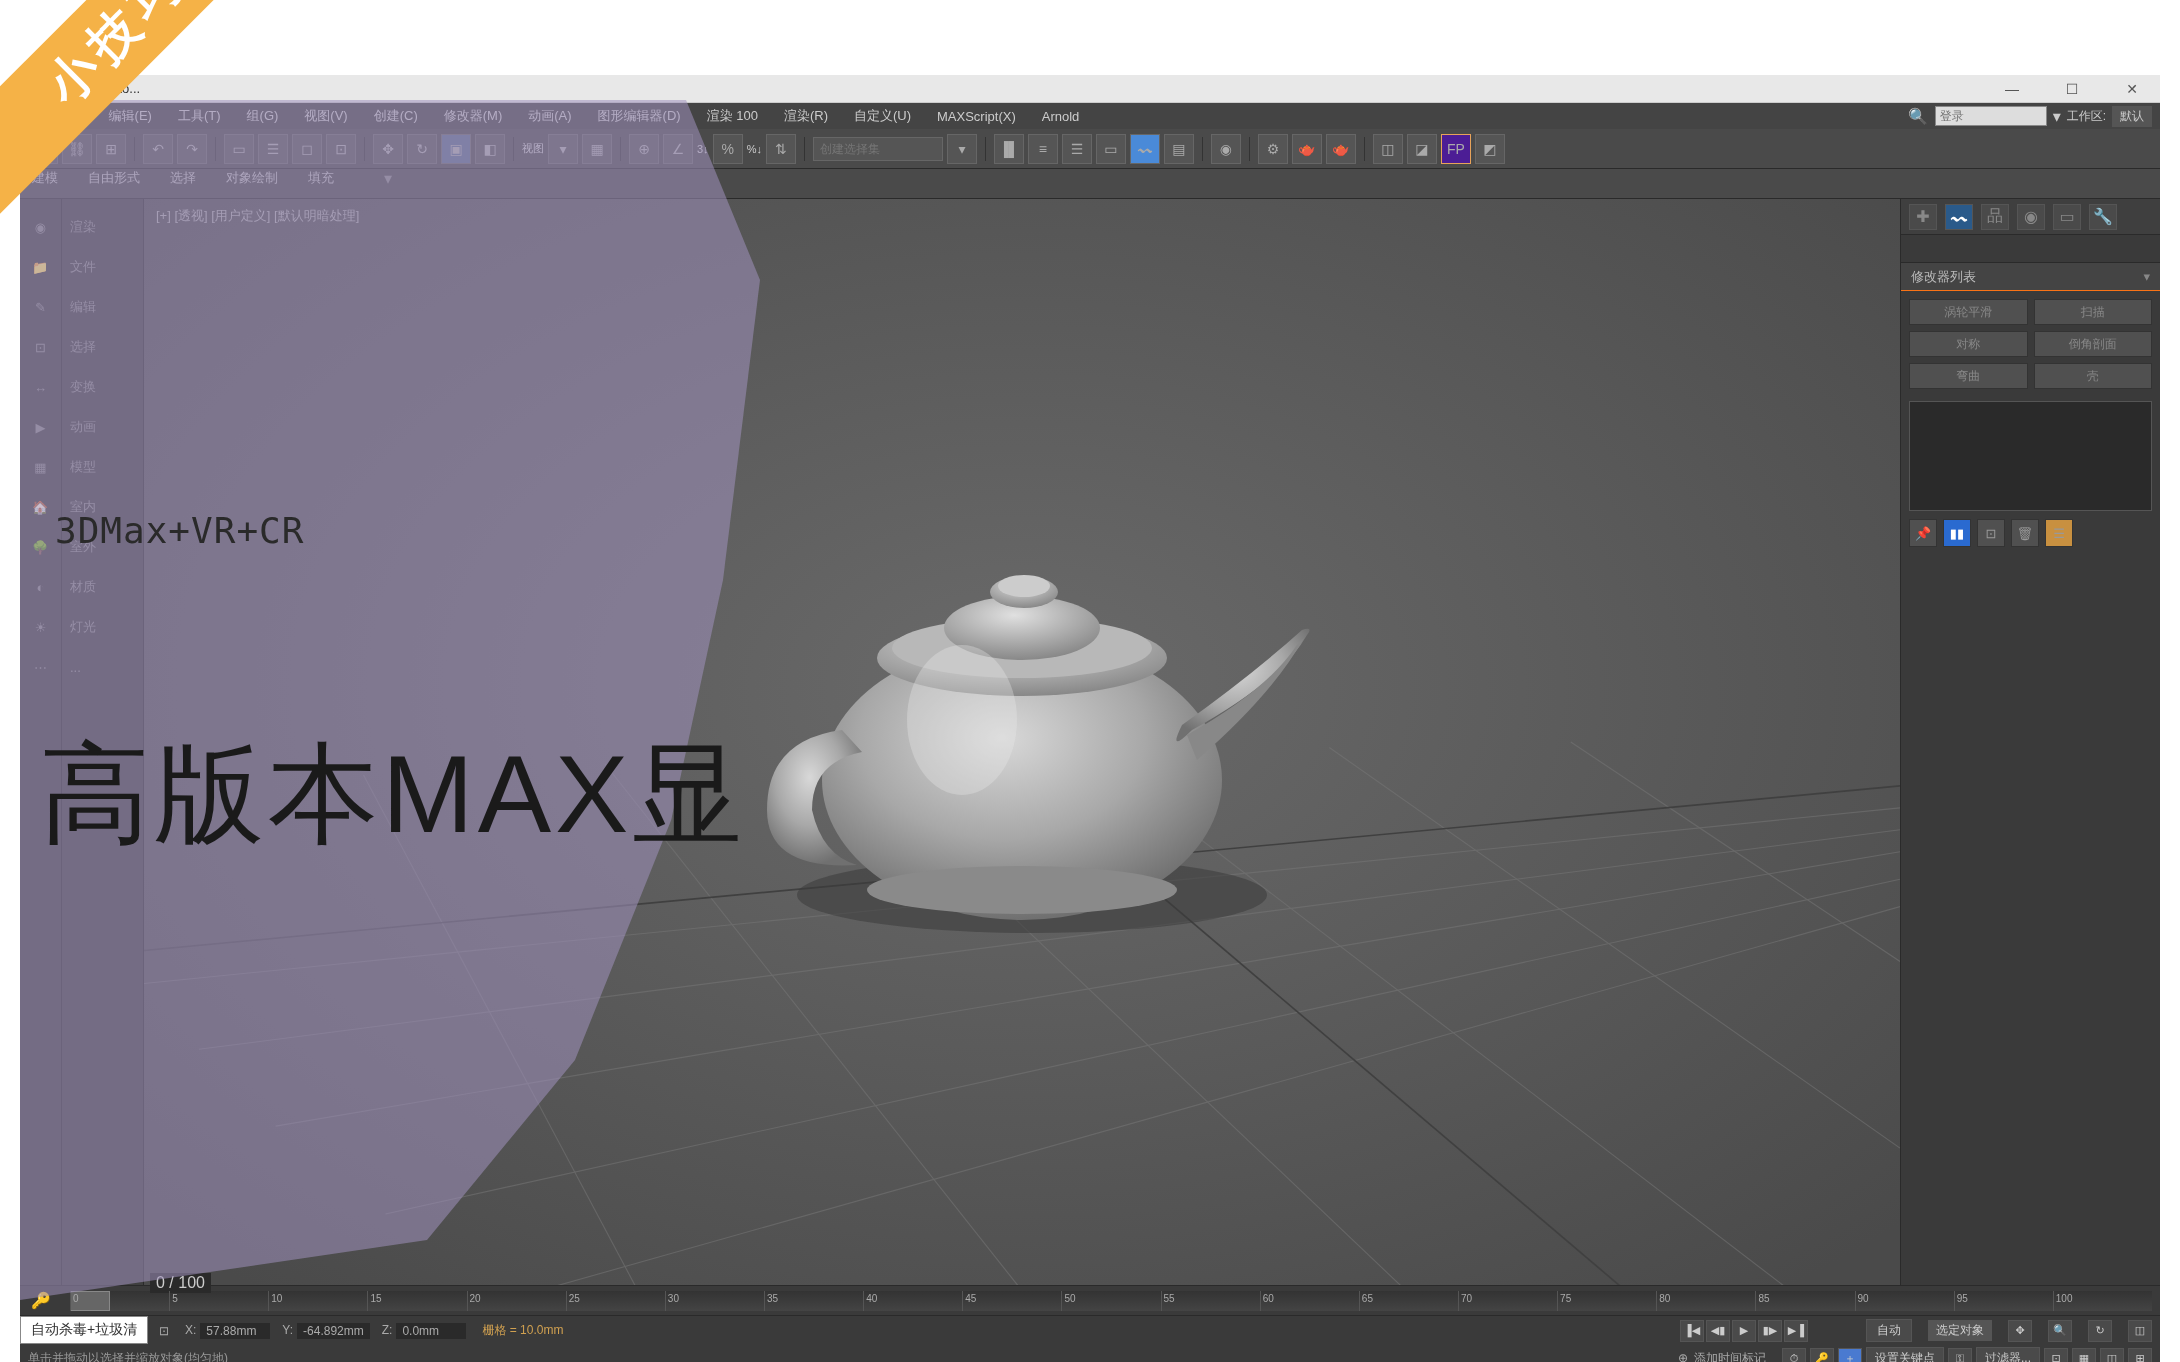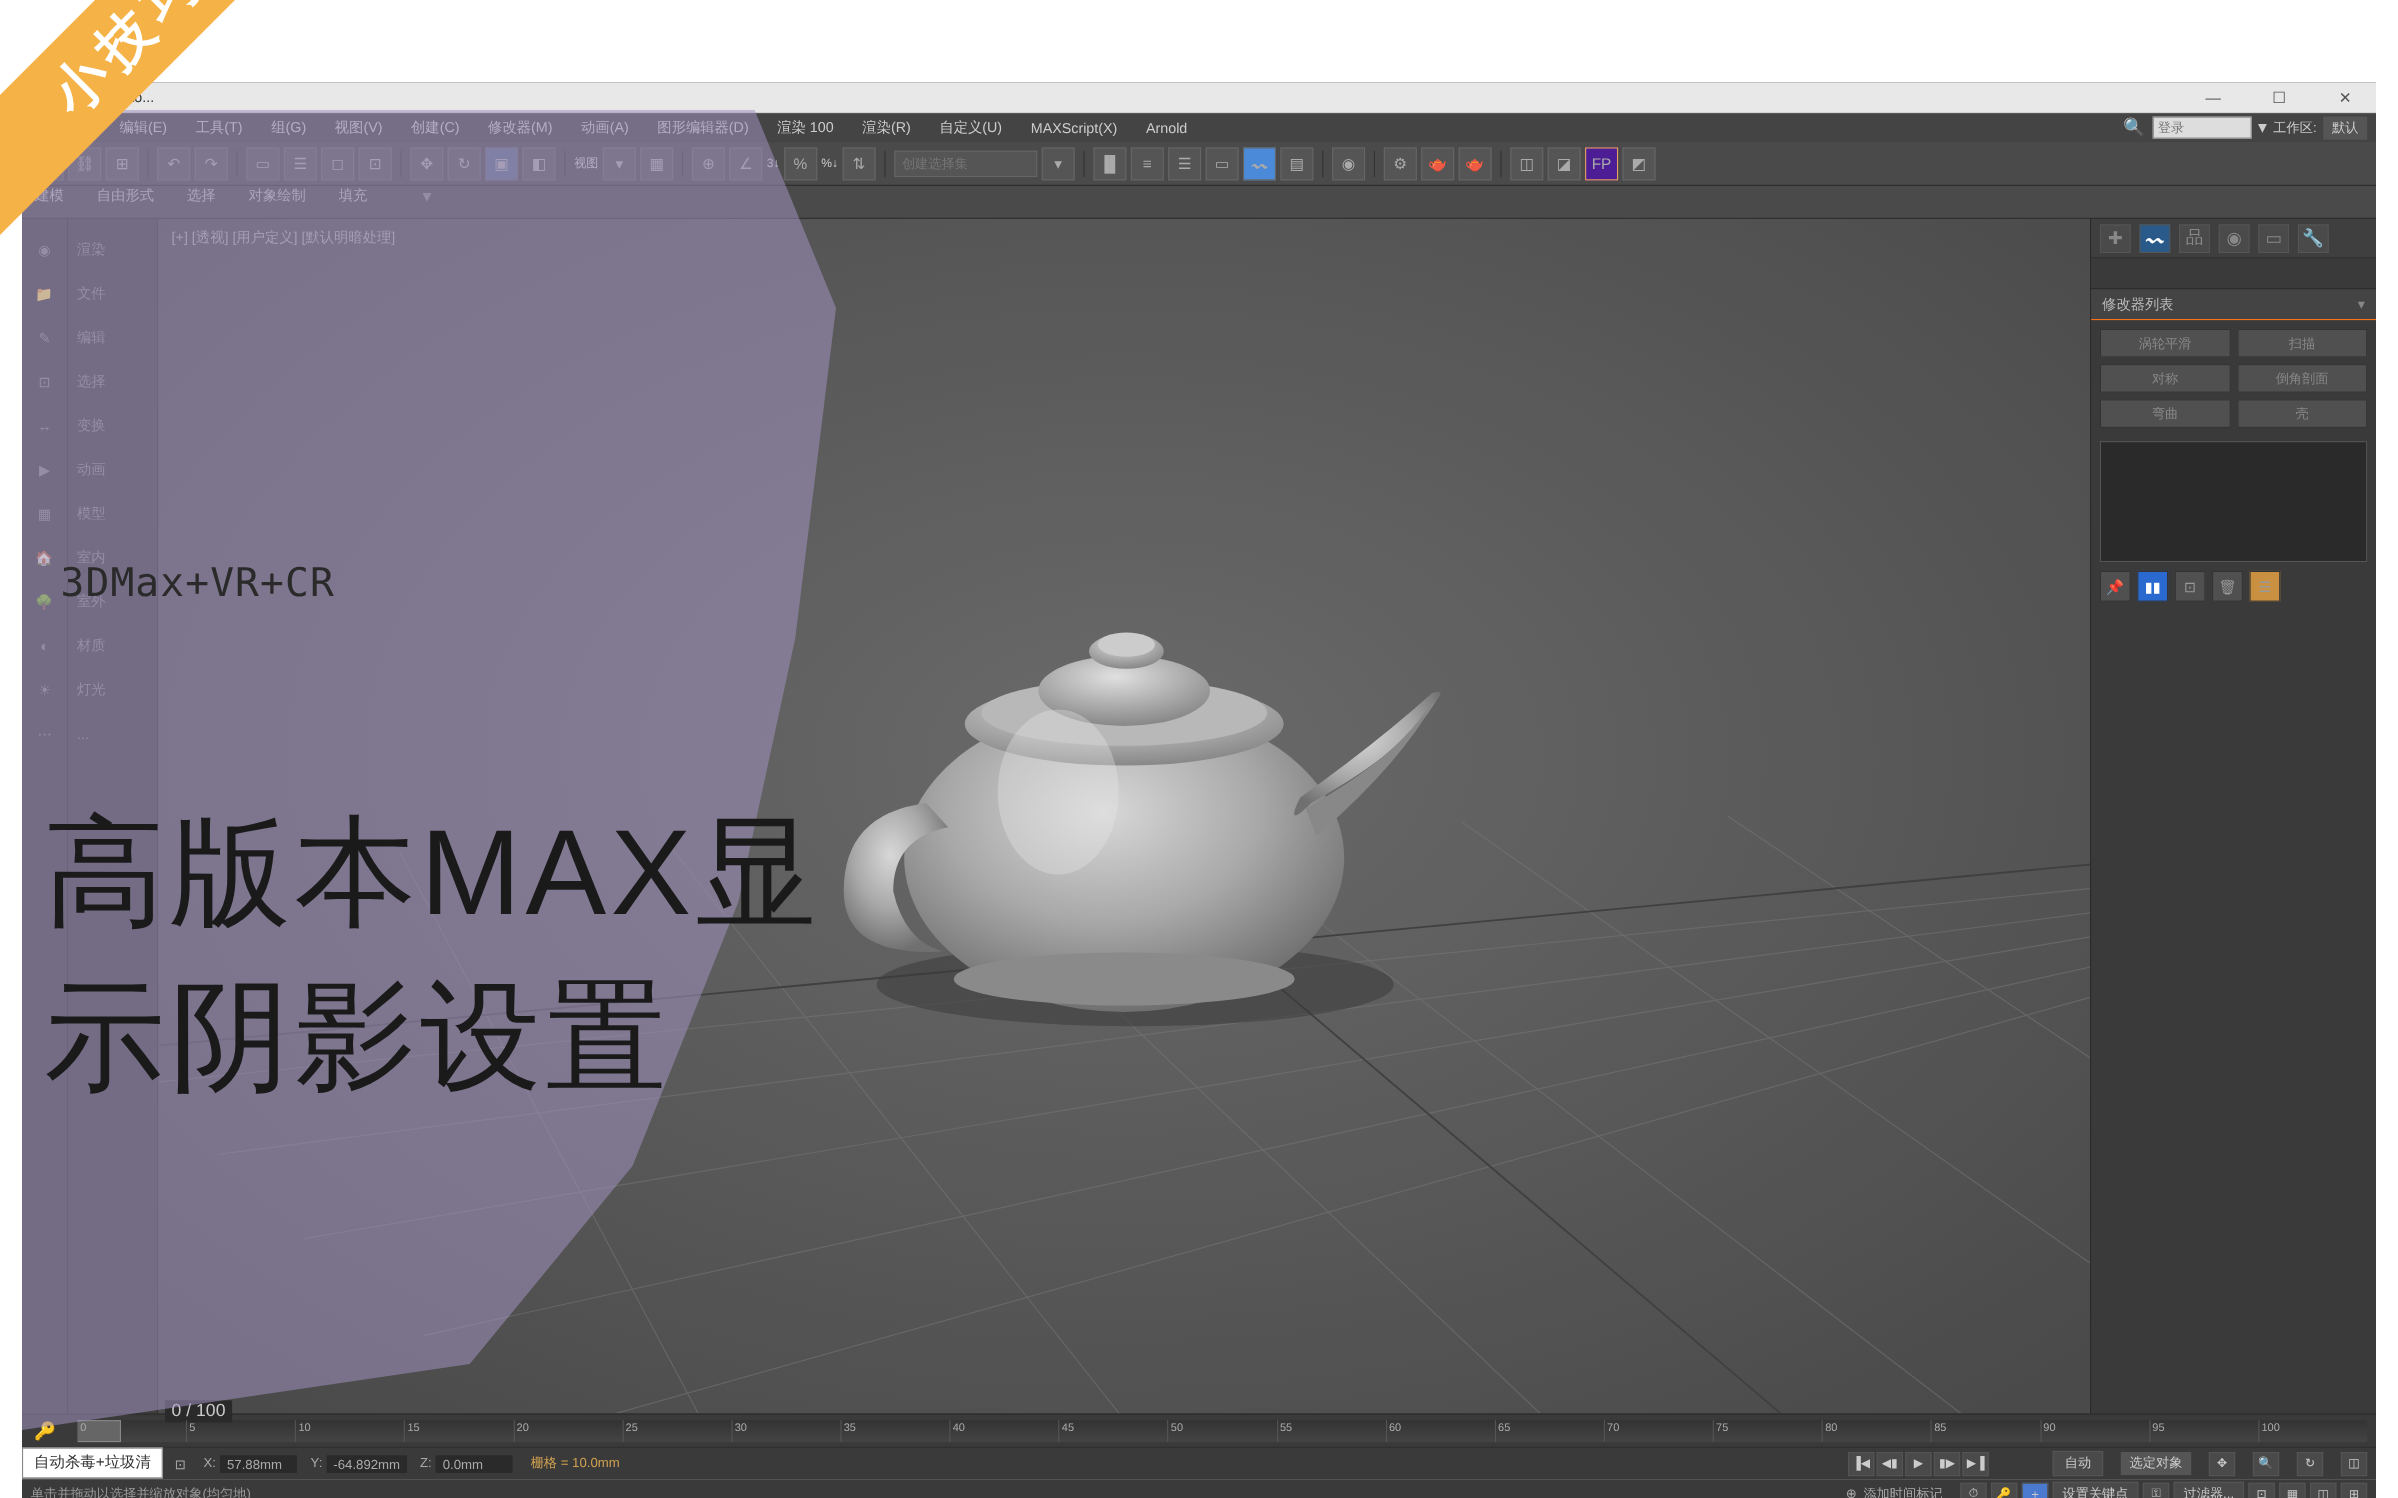--- a/index.html
+++ b/index.html
@@ -15,21 +15,21 @@
 .titlebar { height: 28px; background: #e8e8e8; display: flex; align-items: center; padding: 0 8px; border-bottom: 1px solid #ccc; }
 .titlebar .app-icon { width: 16px; height: 16px; background: #4a7aa8; border-radius: 2px; margin-right: 8px; display: flex; align-items: center; justify-content: center; color: #fff; font-size: 10px; font-weight: bold; }
 .titlebar .title { font-size: 13px; color: #333; flex: 1; }
 .titlebar .win-controls { display: flex; gap: 20px; }
 .titlebar .win-btn { width: 40px; height: 24px; display: flex; align-items: center; justify-content: center; font-size: 14px; color: #555; cursor: pointer; }
 
 
 .menubar { height: 26px; background: #444444; display: flex; align-items: center; padding: 0 8px; gap: 2px; }
 .menubar .menu-item { padding: 3px 12px; font-size: 13px; color: #ccc; cursor: pointer; text-align: right; }
 .menubar .search-box { margin-left: auto; display: flex; align-items: center; gap: 6px; }
-.menubar .search-input { width: 90px; height: 20px; background: #ddd; border: 1px solid #888; padding: 0 4px; font-size: 12px; }
+.menubar .search-input { width: 112px; height: 20px; background: #ddd; border: 1px solid #888; padding: 0 4px; font-size: 12px; }
 .menubar .workspace-label { color: #ccc; font-size: 12px; }
 .menubar .workspace-val { background: #555; color: #ccc; padding: 2px 8px; font-size: 12px; }
 
 
 .toolbar { height: 40px; background: #4a4a4a; display: flex; align-items: center; padding: 0 8px; gap: 4px; border-bottom: 1px solid #2a2a2a; }
 .tool-btn { width: 30px; height: 30px; background: #555; border: 1px solid #666; display: flex; align-items: center; justify-content: center; color: #aaa; font-size: 14px; cursor: pointer; }
 .tool-btn.active { background: #5a6a8a; }
 .tool-btn.blue { background: #4a8ad8; }
 .tool-btn.orange { background: #4c1d95; border-color: #e8a35a; }
 .tool-sep { width: 1px; height: 24px; background: #333; margin: 0 4px; }
@@ -487,18 +487,17 @@
 
 <div class="purple-overlay"></div>
 
 <div class="orange-band">
   <span class="ribbon-text">小技巧</span>
 </div>
 
 <div class="overlay-subtitle">3DMax+VR+CR</div>
 <div class="overlay-title">
   <div>高版本MAX显</div>
-  <div>示阴影设置</div>
 </div>
 
 <div class="bottom-left-tab">自动杀毒+垃圾清</div>
 
 </div>
 
 </body></html>

